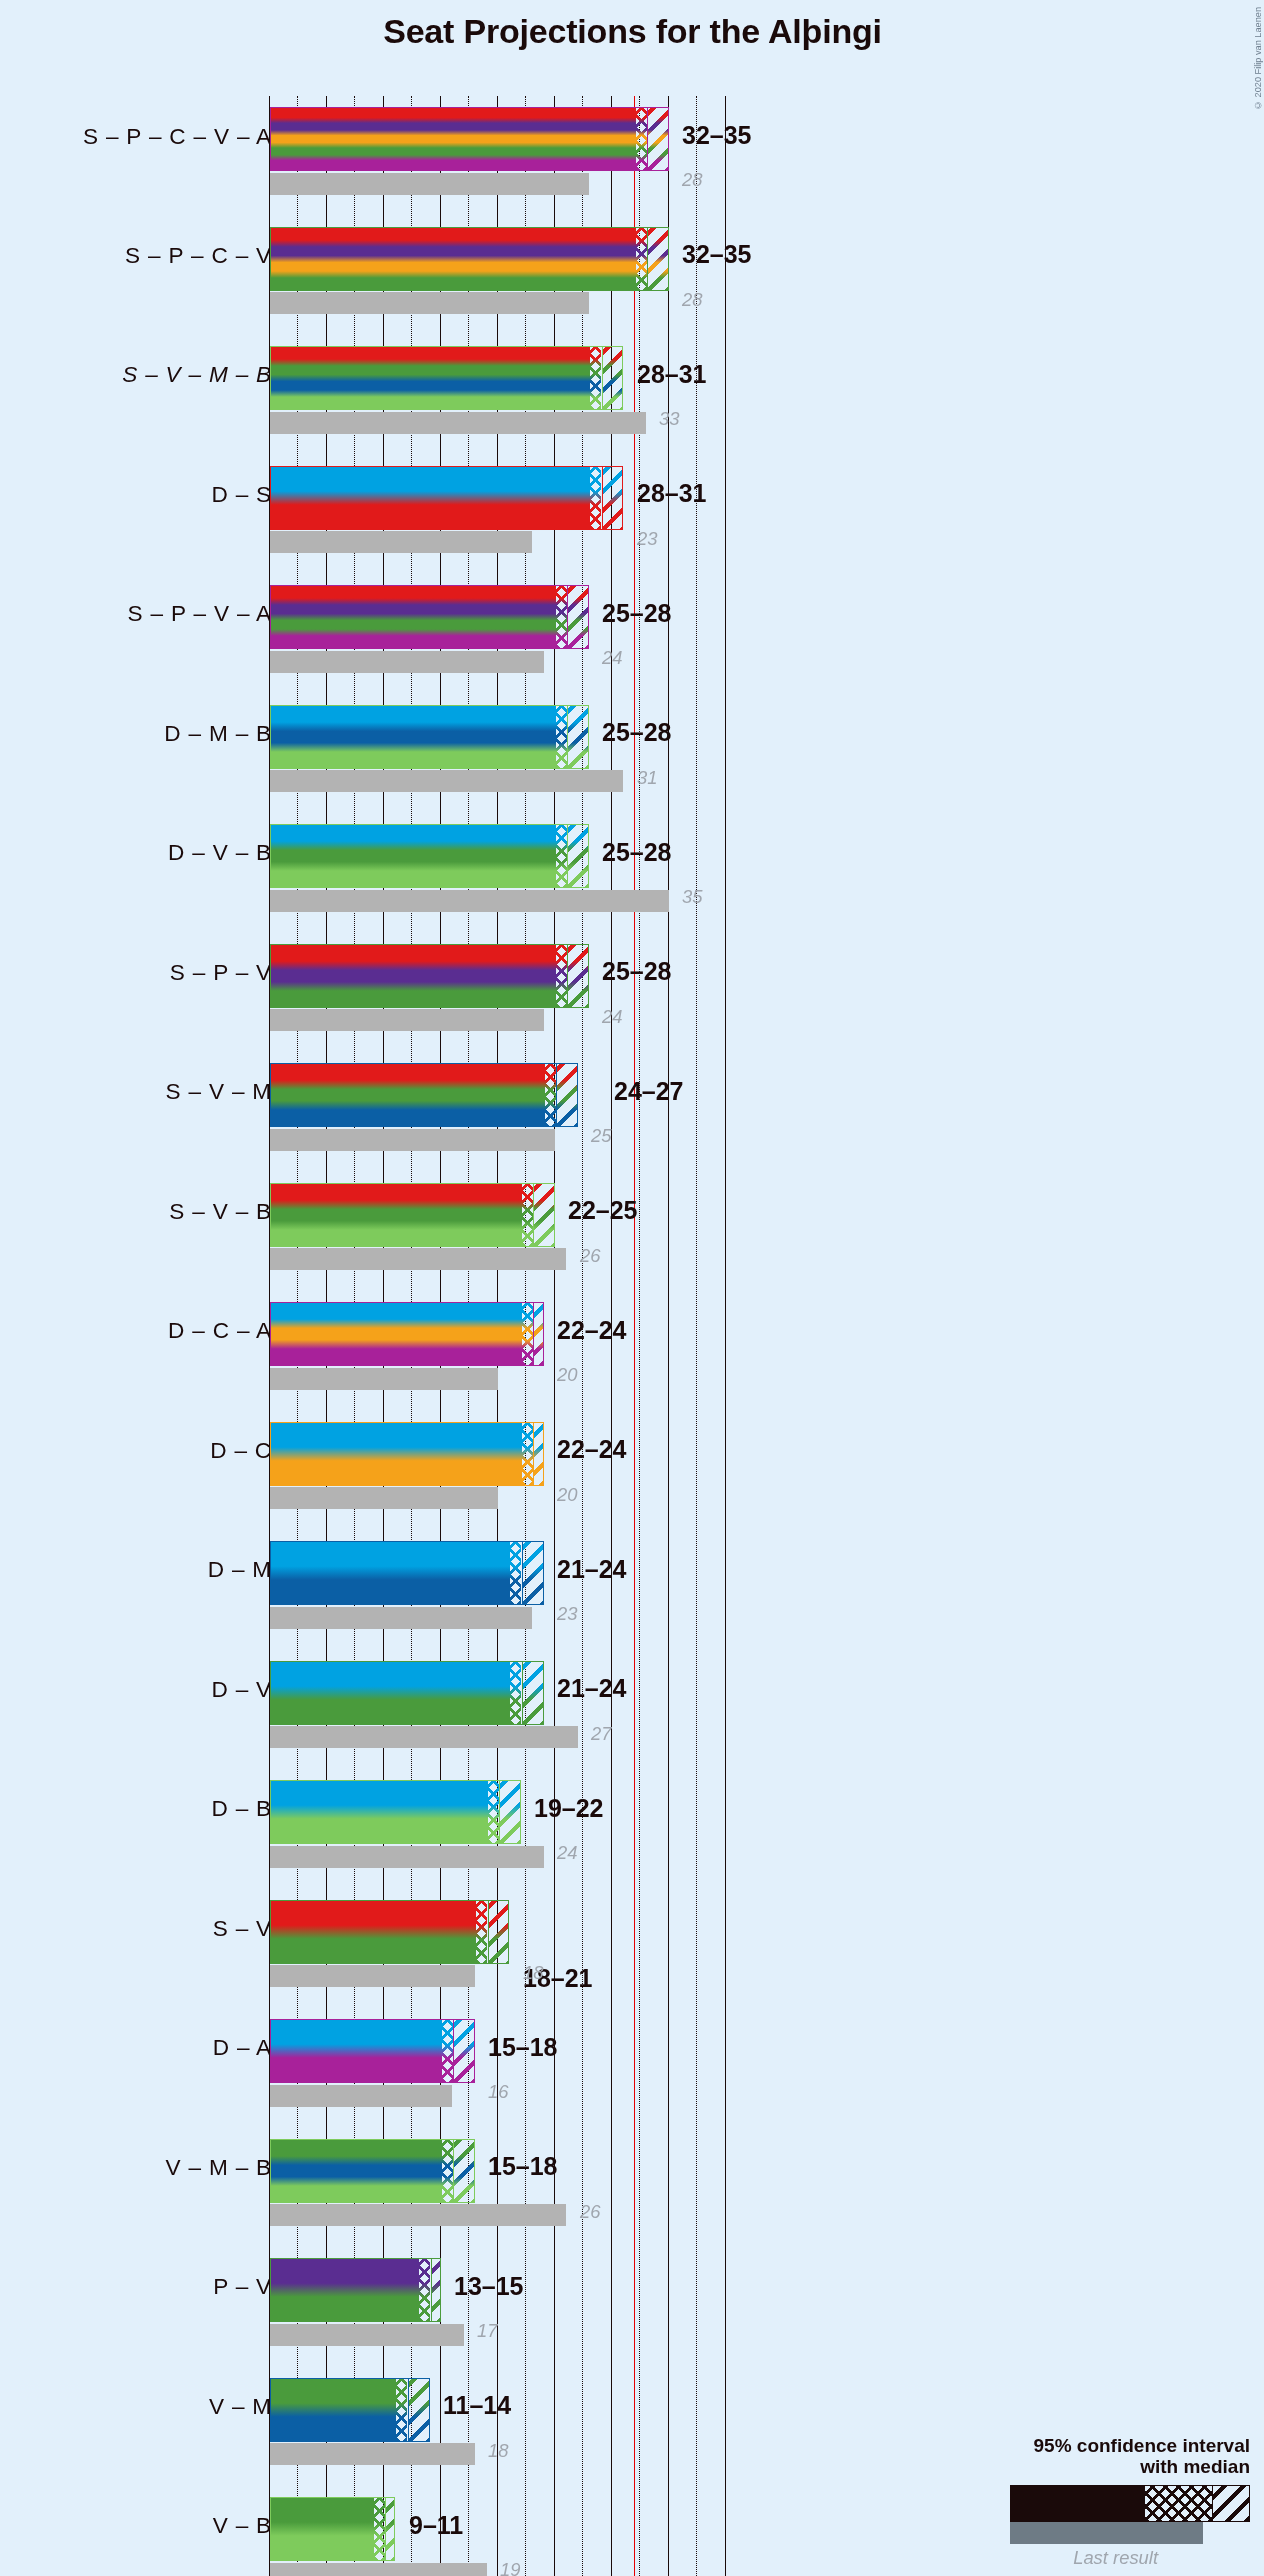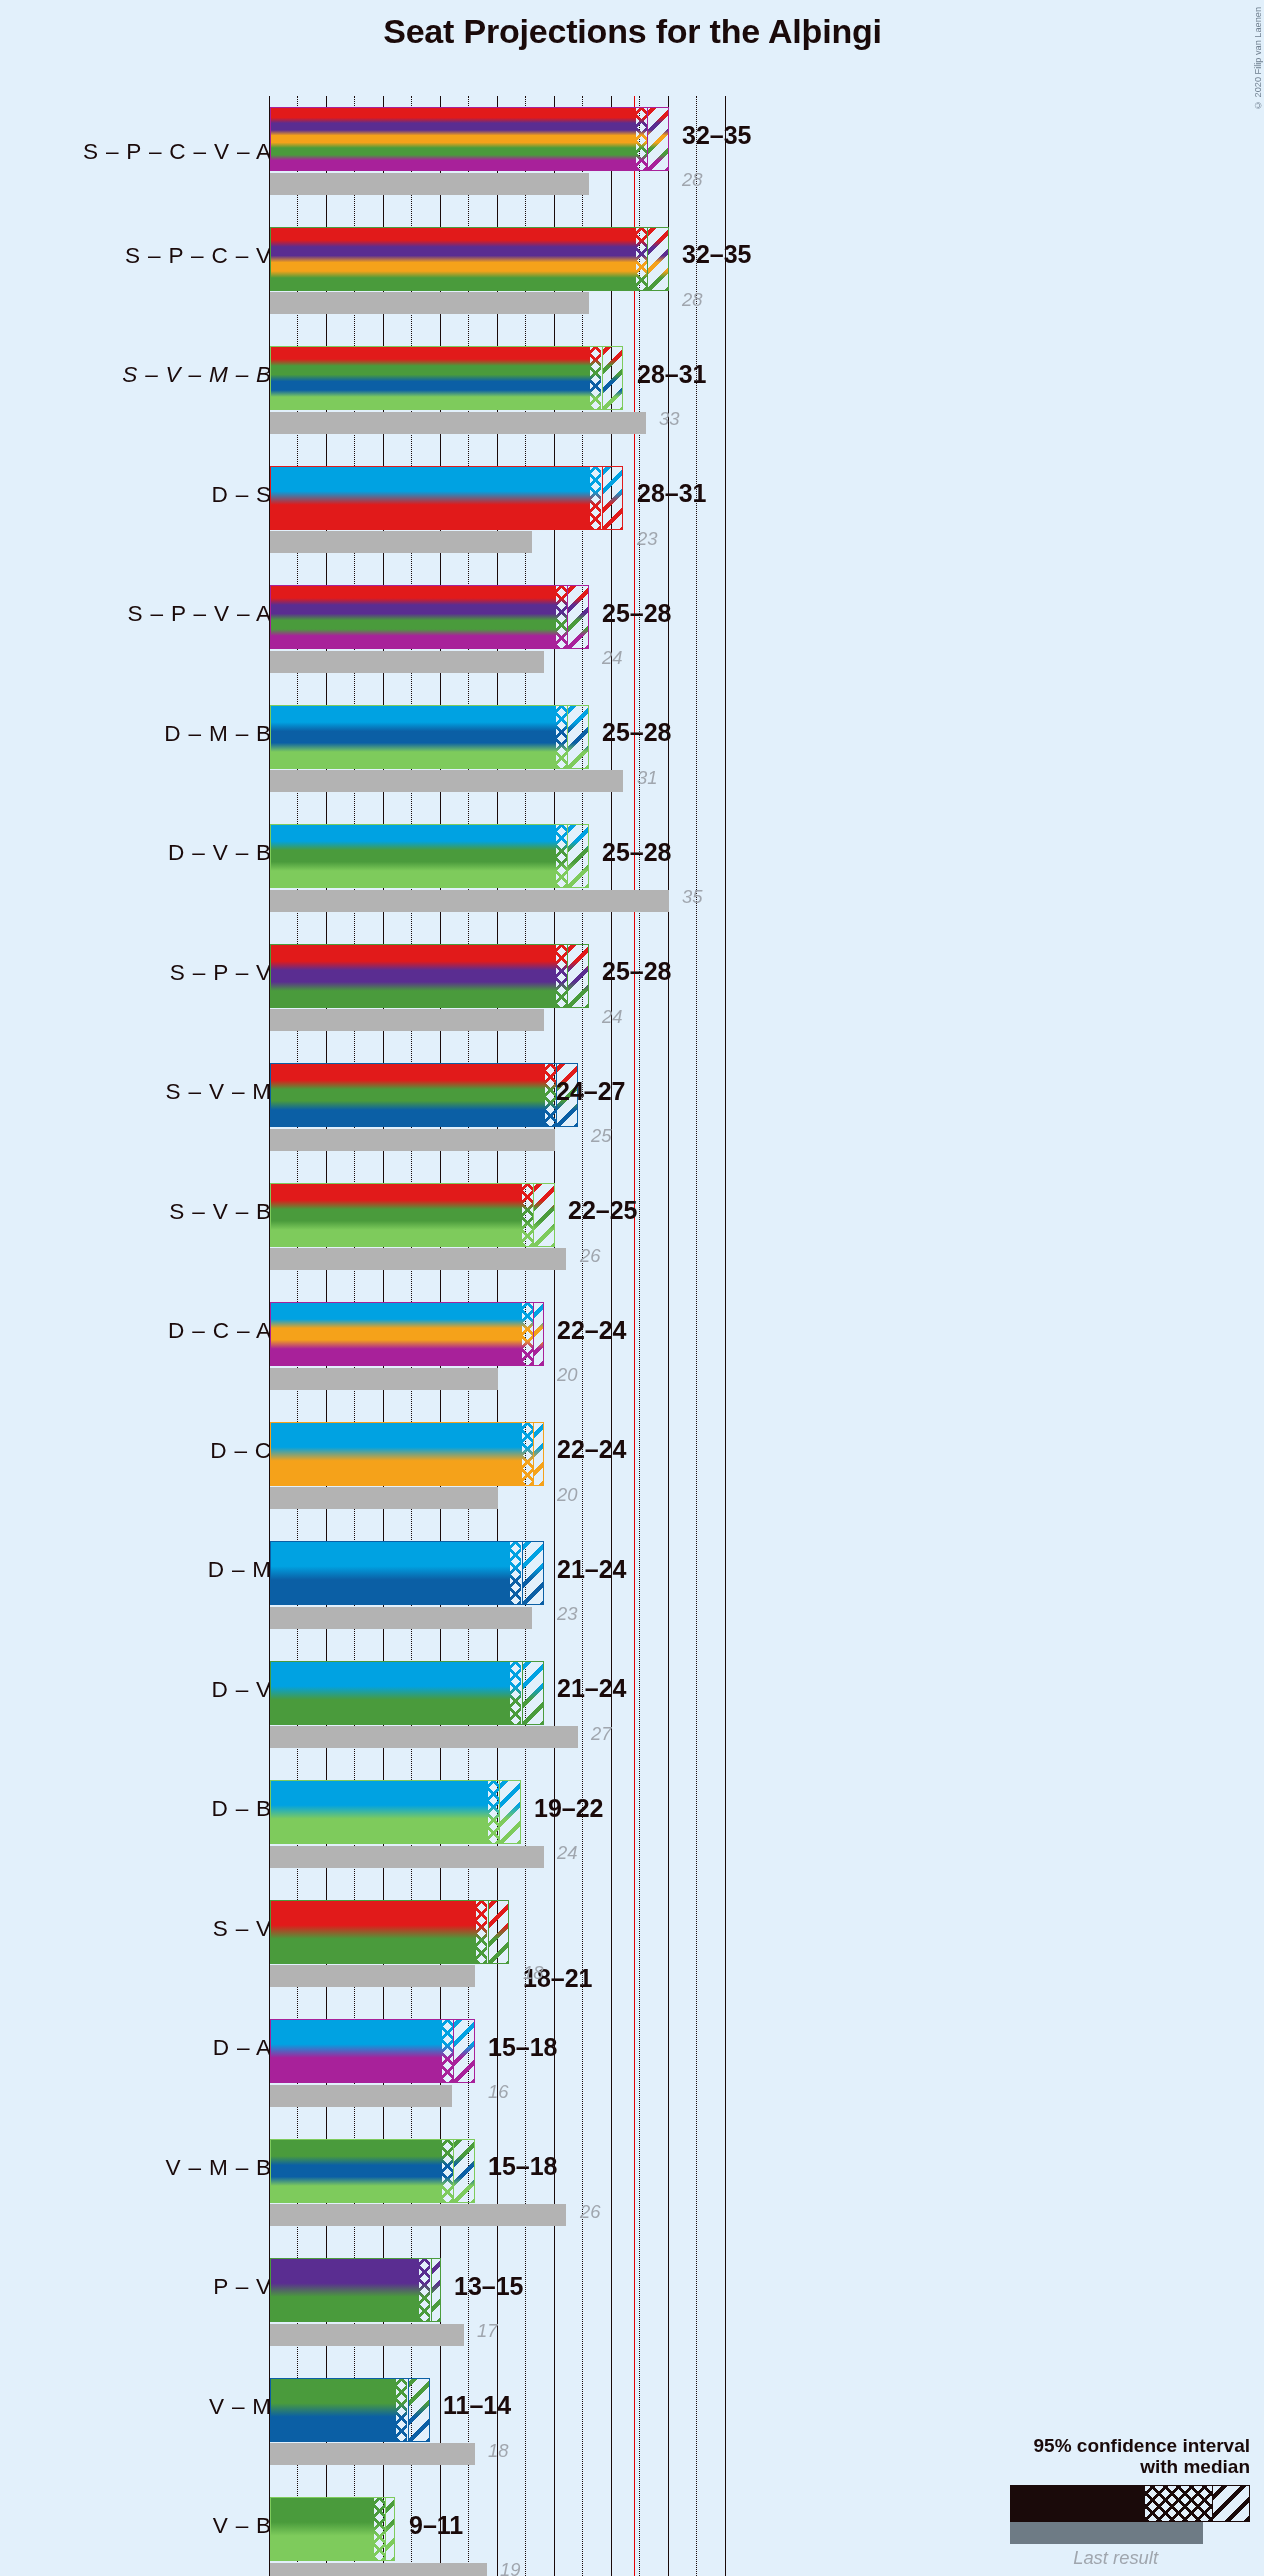--- a/index.html
+++ b/index.html
@@ -125,21 +125,21 @@
       <div class="gridline dotted" style="left: 525px; top: 96px; height: 2514px;"></div>
       <div class="gridline" style="left: 554px; top: 96px; height: 2514px;"></div>
       <div class="gridline dotted" style="left: 582px; top: 96px; height: 2514px;"></div>
       <div class="gridline" style="left: 611px; top: 96px; height: 2514px;"></div>
       <div class="gridline dotted" style="left: 639px; top: 96px; height: 2514px;"></div>
       <div class="gridline" style="left: 668px; top: 96px; height: 2514px;"></div>
       <div class="gridline dotted" style="left: 696px; top: 96px; height: 2514px;"></div>
       <div class="gridline" style="left: 725px; top: 96px; height: 2514px;"></div>
       <div class="majority-line" style="left: 634px; top: 96px; height: 2514px;"></div>
       <div class="row" style="top: 0px;">
-        <div class="row-label" style="top: 139px;">S – P – C – V – A</div>
+        <div class="row-label" style="top: 124px;">S – P – C – V – A</div>
         <div class="lastresult" style="left: 270px; top: 173px; width: 319px;"></div>
         <div class="bar" style="left: 270px; top: 107px; height: 64px; width: 399px; border: 1.7px solid rgb(168, 33, 154);">
           <div class="bar-solid" style="width: 365px; background: linear-gradient(rgb(225, 26, 26) 4.4%, rgb(225, 26, 26) 15.6%, rgb(90, 45, 145) 24.4%, rgb(90, 45, 145) 35.6%, rgb(245, 162, 26) 44.4%, rgb(245, 162, 26) 55.6%, rgb(74, 155, 60) 64.4%, rgb(74, 155, 60) 75.6%, rgb(168, 33, 154) 84.4%, rgb(168, 33, 154) 95.6%);"></div>
           <div class="ci-region ci-cross" style="left: 365px; width: 11.4px; background: linear-gradient(rgb(225, 26, 26) 4.4%, rgb(225, 26, 26) 15.6%, rgb(90, 45, 145) 24.4%, rgb(90, 45, 145) 35.6%, rgb(245, 162, 26) 44.4%, rgb(245, 162, 26) 55.6%, rgb(74, 155, 60) 64.4%, rgb(74, 155, 60) 75.6%, rgb(168, 33, 154) 84.4%, rgb(168, 33, 154) 95.6%); mask-image: repeating-linear-gradient(45deg, rgb(0, 0, 0) 0px, rgb(0, 0, 0) 3.4px, transparent 3.4px, transparent 9.2px), repeating-linear-gradient(-45deg, rgb(0, 0, 0) 0px, rgb(0, 0, 0) 3.4px, transparent 3.4px, transparent 9.2px);"></div>
           <div class="ci-region ci-diag" style="left: 376px; width: 23px; background: linear-gradient(rgb(225, 26, 26) 4.4%, rgb(225, 26, 26) 15.6%, rgb(90, 45, 145) 24.4%, rgb(90, 45, 145) 35.6%, rgb(245, 162, 26) 44.4%, rgb(245, 162, 26) 55.6%, rgb(74, 155, 60) 64.4%, rgb(74, 155, 60) 75.6%, rgb(168, 33, 154) 84.4%, rgb(168, 33, 154) 95.6%); mask-image: repeating-linear-gradient(-45deg, rgb(0, 0, 0) 0px, rgb(0, 0, 0) 4.2px, transparent 4.2px, transparent 13.4px);"></div>
           <div style="position: absolute; top: 0px; height: 100%; width: 0px; left: 376px; border-left: 1.7px solid rgb(168, 33, 154);"></div>
         </div>
         <div class="value-label" style="left: 682px; top: 121px;">32–35</div>
         <div class="last-label" style="left: 682px; top: 169px;">28</div>
       </div>
@@ -229,21 +229,21 @@
       </div>
       <div class="row" style="top: 0px;">
         <div class="row-label" style="top: 1079px;">S – V – M</div>
         <div class="lastresult" style="left: 270px; top: 1129px; width: 285px;"></div>
         <div class="bar" style="left: 270px; top: 1063px; height: 64px; width: 308px; border: 1.7px solid rgb(11, 95, 165);">
           <div class="bar-solid" style="width: 274px; background: linear-gradient(rgb(225, 26, 26) 7.33%, rgb(225, 26, 26) 26%, rgb(74, 155, 60) 40.67%, rgb(74, 155, 60) 59.33%, rgb(11, 95, 165) 74%, rgb(11, 95, 165) 92.67%);"></div>
           <div class="ci-region ci-cross" style="left: 274px; width: 11.4px; background: linear-gradient(rgb(225, 26, 26) 7.33%, rgb(225, 26, 26) 26%, rgb(74, 155, 60) 40.67%, rgb(74, 155, 60) 59.33%, rgb(11, 95, 165) 74%, rgb(11, 95, 165) 92.67%); mask-image: repeating-linear-gradient(45deg, rgb(0, 0, 0) 0px, rgb(0, 0, 0) 3.4px, transparent 3.4px, transparent 9.2px), repeating-linear-gradient(-45deg, rgb(0, 0, 0) 0px, rgb(0, 0, 0) 3.4px, transparent 3.4px, transparent 9.2px);"></div>
           <div class="ci-region ci-diag" style="left: 285px; width: 23px; background: linear-gradient(rgb(225, 26, 26) 7.33%, rgb(225, 26, 26) 26%, rgb(74, 155, 60) 40.67%, rgb(74, 155, 60) 59.33%, rgb(11, 95, 165) 74%, rgb(11, 95, 165) 92.67%); mask-image: repeating-linear-gradient(-45deg, rgb(0, 0, 0) 0px, rgb(0, 0, 0) 4.2px, transparent 4.2px, transparent 13.4px);"></div>
           <div style="position: absolute; top: 0px; height: 100%; width: 0px; left: 285px; border-left: 1.7px solid rgb(11, 95, 165);"></div>
         </div>
-        <div class="value-label" style="left: 556px; top: 1077px; text-align: right;">24–27</div>
+        <div class="value-label" style="left: 614px; top: 1077px; text-align: right;">24–27</div>
         <div class="last-label" style="left: 591px; top: 1125px;">25</div>
       </div>
       <div class="row" style="top: 0px;">
         <div class="row-label" style="top: 1199px;">S – V – B</div>
         <div class="lastresult" style="left: 270px; top: 1248px; width: 296px;"></div>
         <div class="bar" style="left: 270px; top: 1183px; height: 64px; width: 285px; border: 1.7px solid rgb(126, 203, 92);">
           <div class="bar-solid" style="width: 251px; background: linear-gradient(rgb(225, 26, 26) 7.33%, rgb(225, 26, 26) 26%, rgb(74, 155, 60) 40.67%, rgb(74, 155, 60) 59.33%, rgb(126, 203, 92) 74%, rgb(126, 203, 92) 92.67%);"></div>
           <div class="ci-region ci-cross" style="left: 251px; width: 11.4px; background: linear-gradient(rgb(225, 26, 26) 7.33%, rgb(225, 26, 26) 26%, rgb(74, 155, 60) 40.67%, rgb(74, 155, 60) 59.33%, rgb(126, 203, 92) 74%, rgb(126, 203, 92) 92.67%); mask-image: repeating-linear-gradient(45deg, rgb(0, 0, 0) 0px, rgb(0, 0, 0) 3.4px, transparent 3.4px, transparent 9.2px), repeating-linear-gradient(-45deg, rgb(0, 0, 0) 0px, rgb(0, 0, 0) 3.4px, transparent 3.4px, transparent 9.2px);"></div>
           <div class="ci-region ci-diag" style="left: 262px; width: 23px; background: linear-gradient(rgb(225, 26, 26) 7.33%, rgb(225, 26, 26) 26%, rgb(74, 155, 60) 40.67%, rgb(74, 155, 60) 59.33%, rgb(126, 203, 92) 74%, rgb(126, 203, 92) 92.67%); mask-image: repeating-linear-gradient(-45deg, rgb(0, 0, 0) 0px, rgb(0, 0, 0) 4.2px, transparent 4.2px, transparent 13.4px);"></div>
           <div style="position: absolute; top: 0px; height: 100%; width: 0px; left: 262px; border-left: 1.7px solid rgb(126, 203, 92);"></div>

